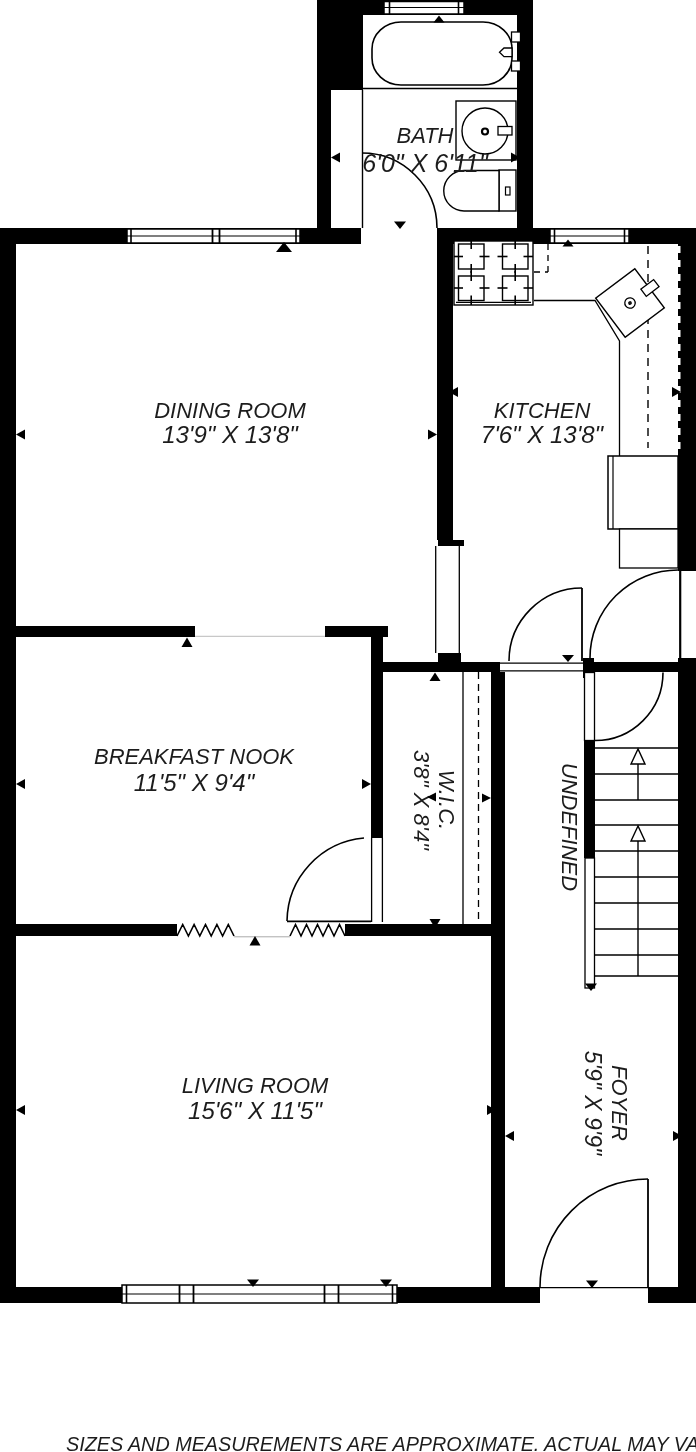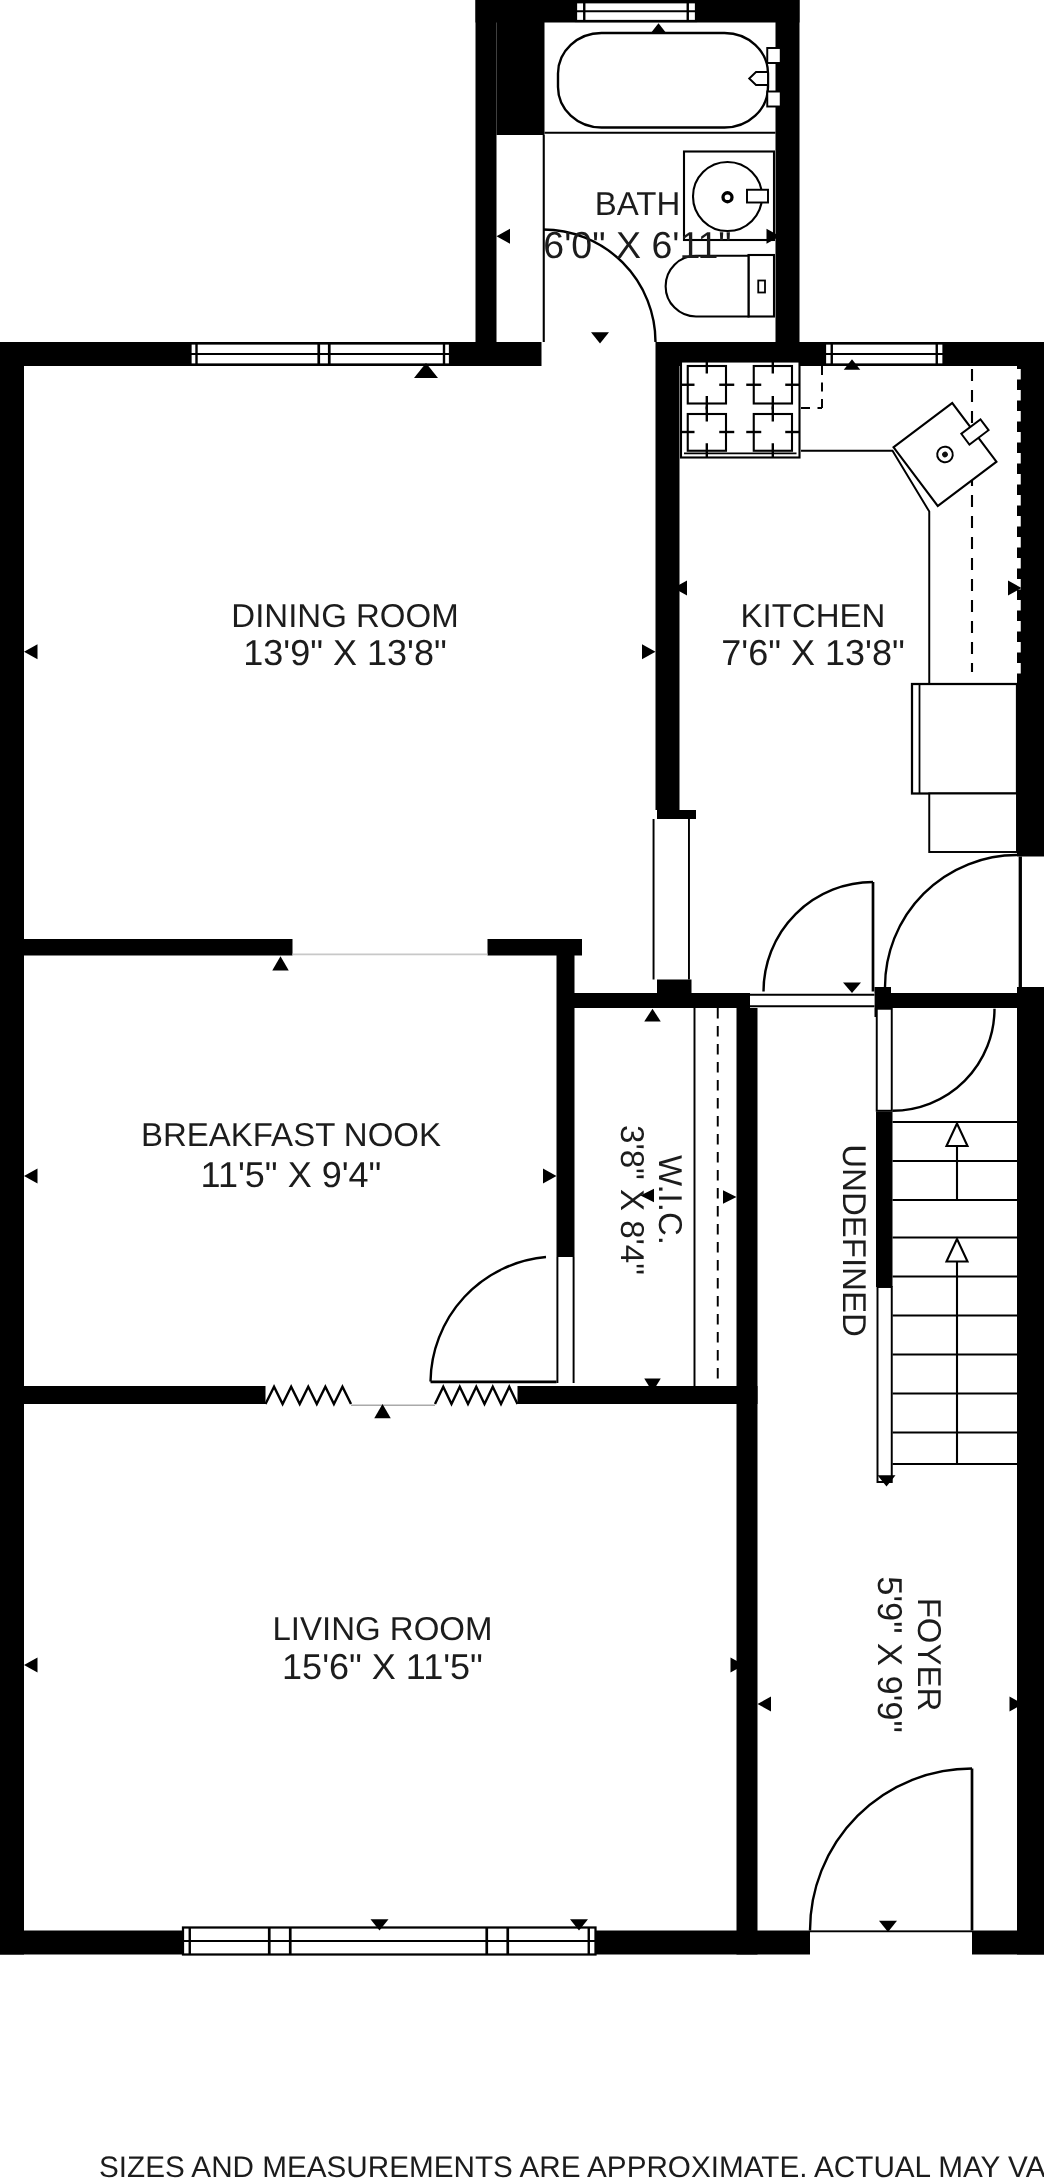--- a/index.html
+++ b/index.html
@@ -1,16 +1,16 @@
 <!DOCTYPE html>
 <html><head>
 <meta charset="utf-8">
 <style>
   html,body{margin:0;padding:0;background:#fff;}
-  #plan{position:relative;width:696px;height:1452px;background:#b91c1c;overflow:hidden;}
+  #plan{position:relative;width:696px;height:1452px;background:#b91c1c;overflow:hidden;font-style:italic;}
   svg text{font-family:"Liberation Sans",sans-serif;fill:#1c1c1c;}
 </style>
 </head>
 <body>
 <div id="plan">
 <svg width="696" height="1452" viewBox="0 0 696 1452">
 <rect x="0" y="0" width="696" height="1452" fill="#ffffff"></rect>
 
 <rect x="317" y="0" width="14" height="230" fill="#000"></rect>
 

